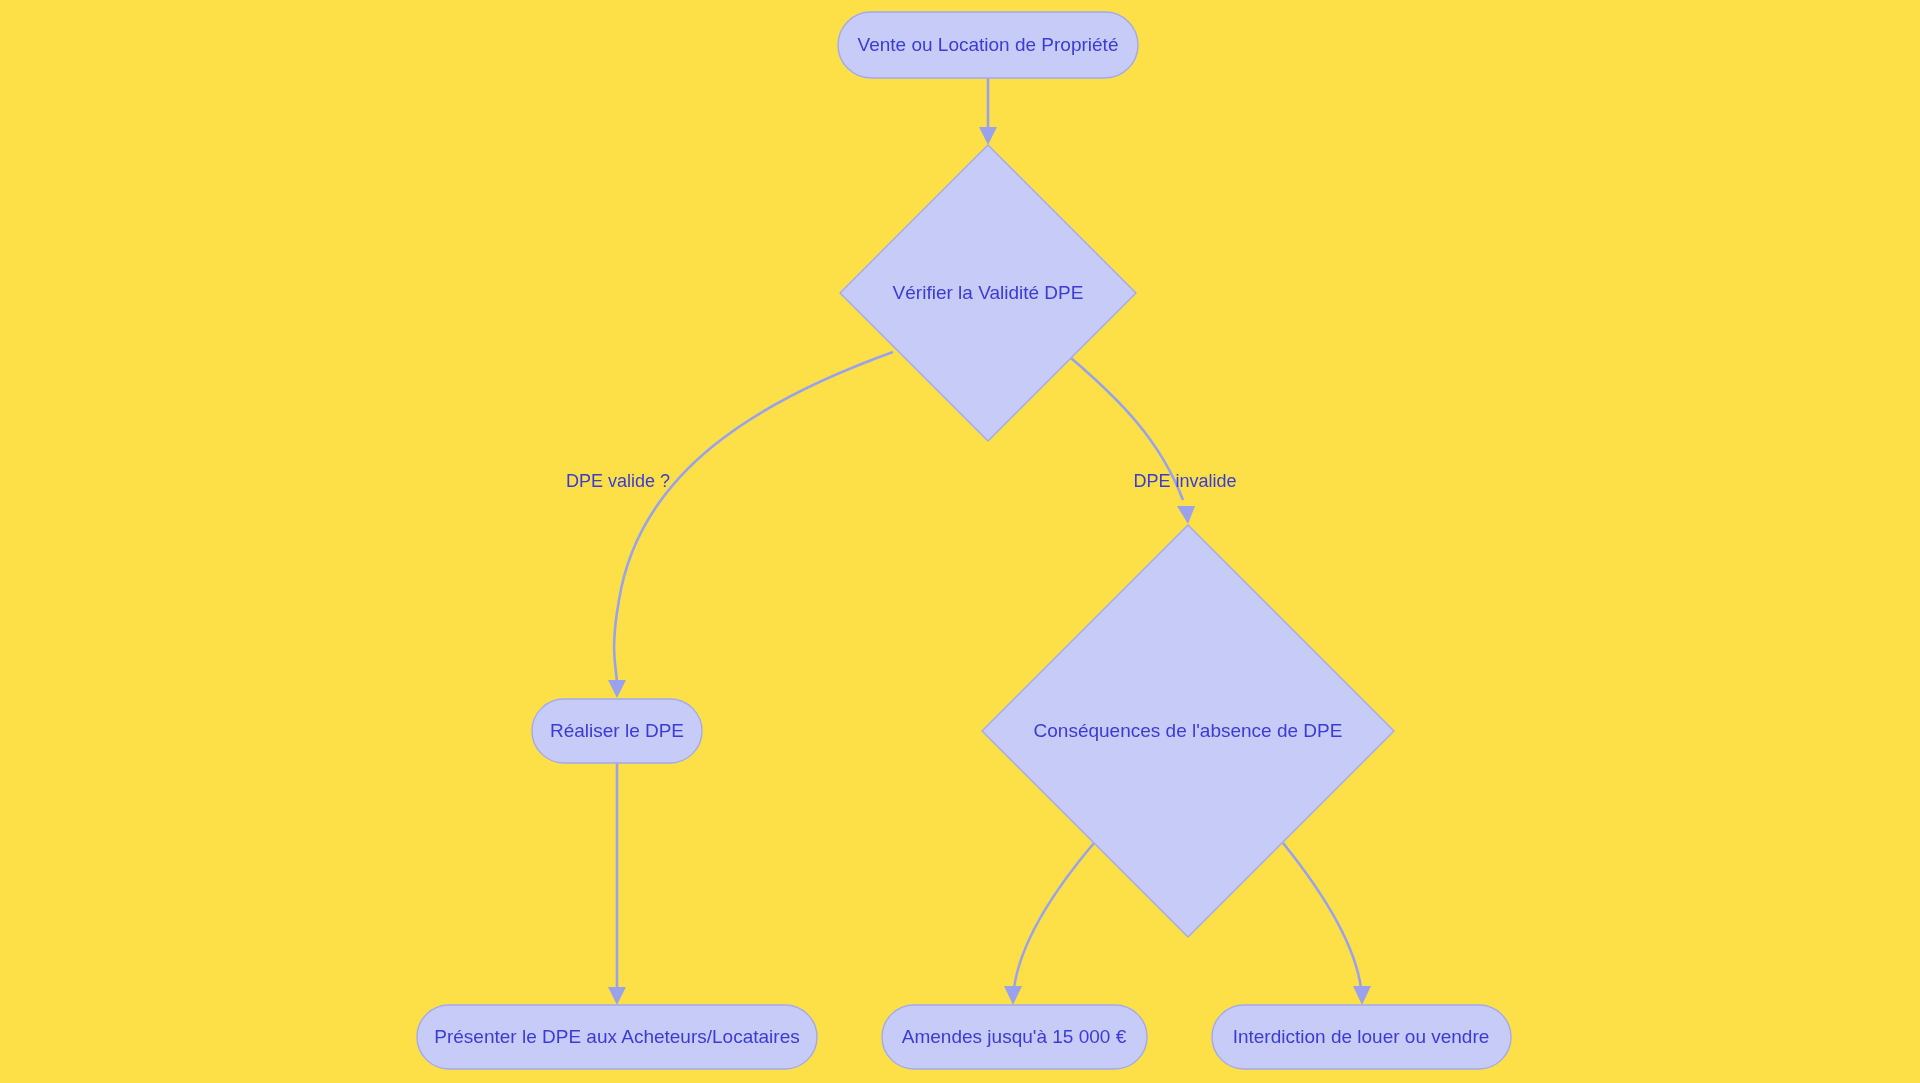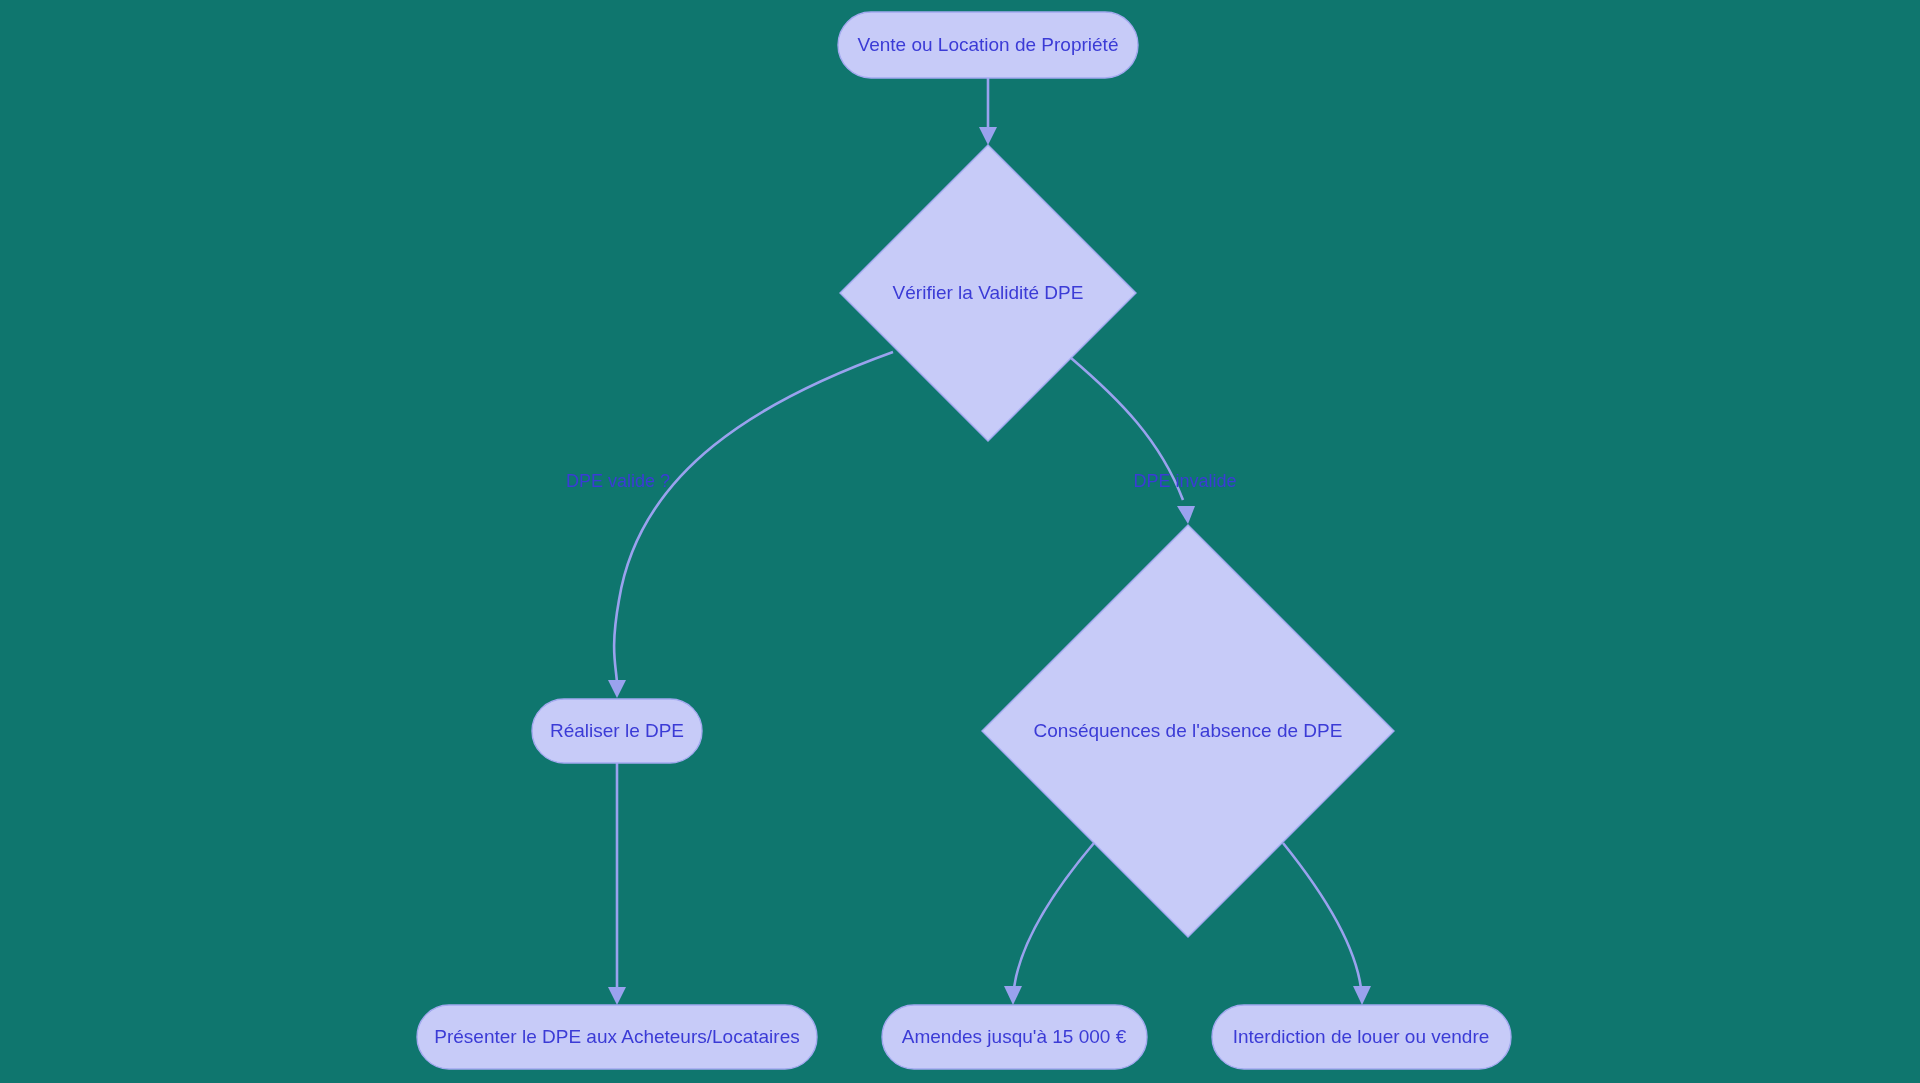--- a/index.html
+++ b/index.html
@@ -11,21 +11,21 @@
   body {
     width: 1920px;
     height: 1083px;
     font-family: "Liberation Sans", sans-serif;
     overflow: hidden;
   }
   #diagram-root {
     position: relative;
     width: 1920px;
     height: 1083px;
-    background: #0f766e;
+    background: #fde047;
     text-align: center;
   }
   #flow-svg {
     position: absolute;
     top: 0;
     left: 0;
     width: 1920px;
     height: 1083px;
   }
   .node-shape {

